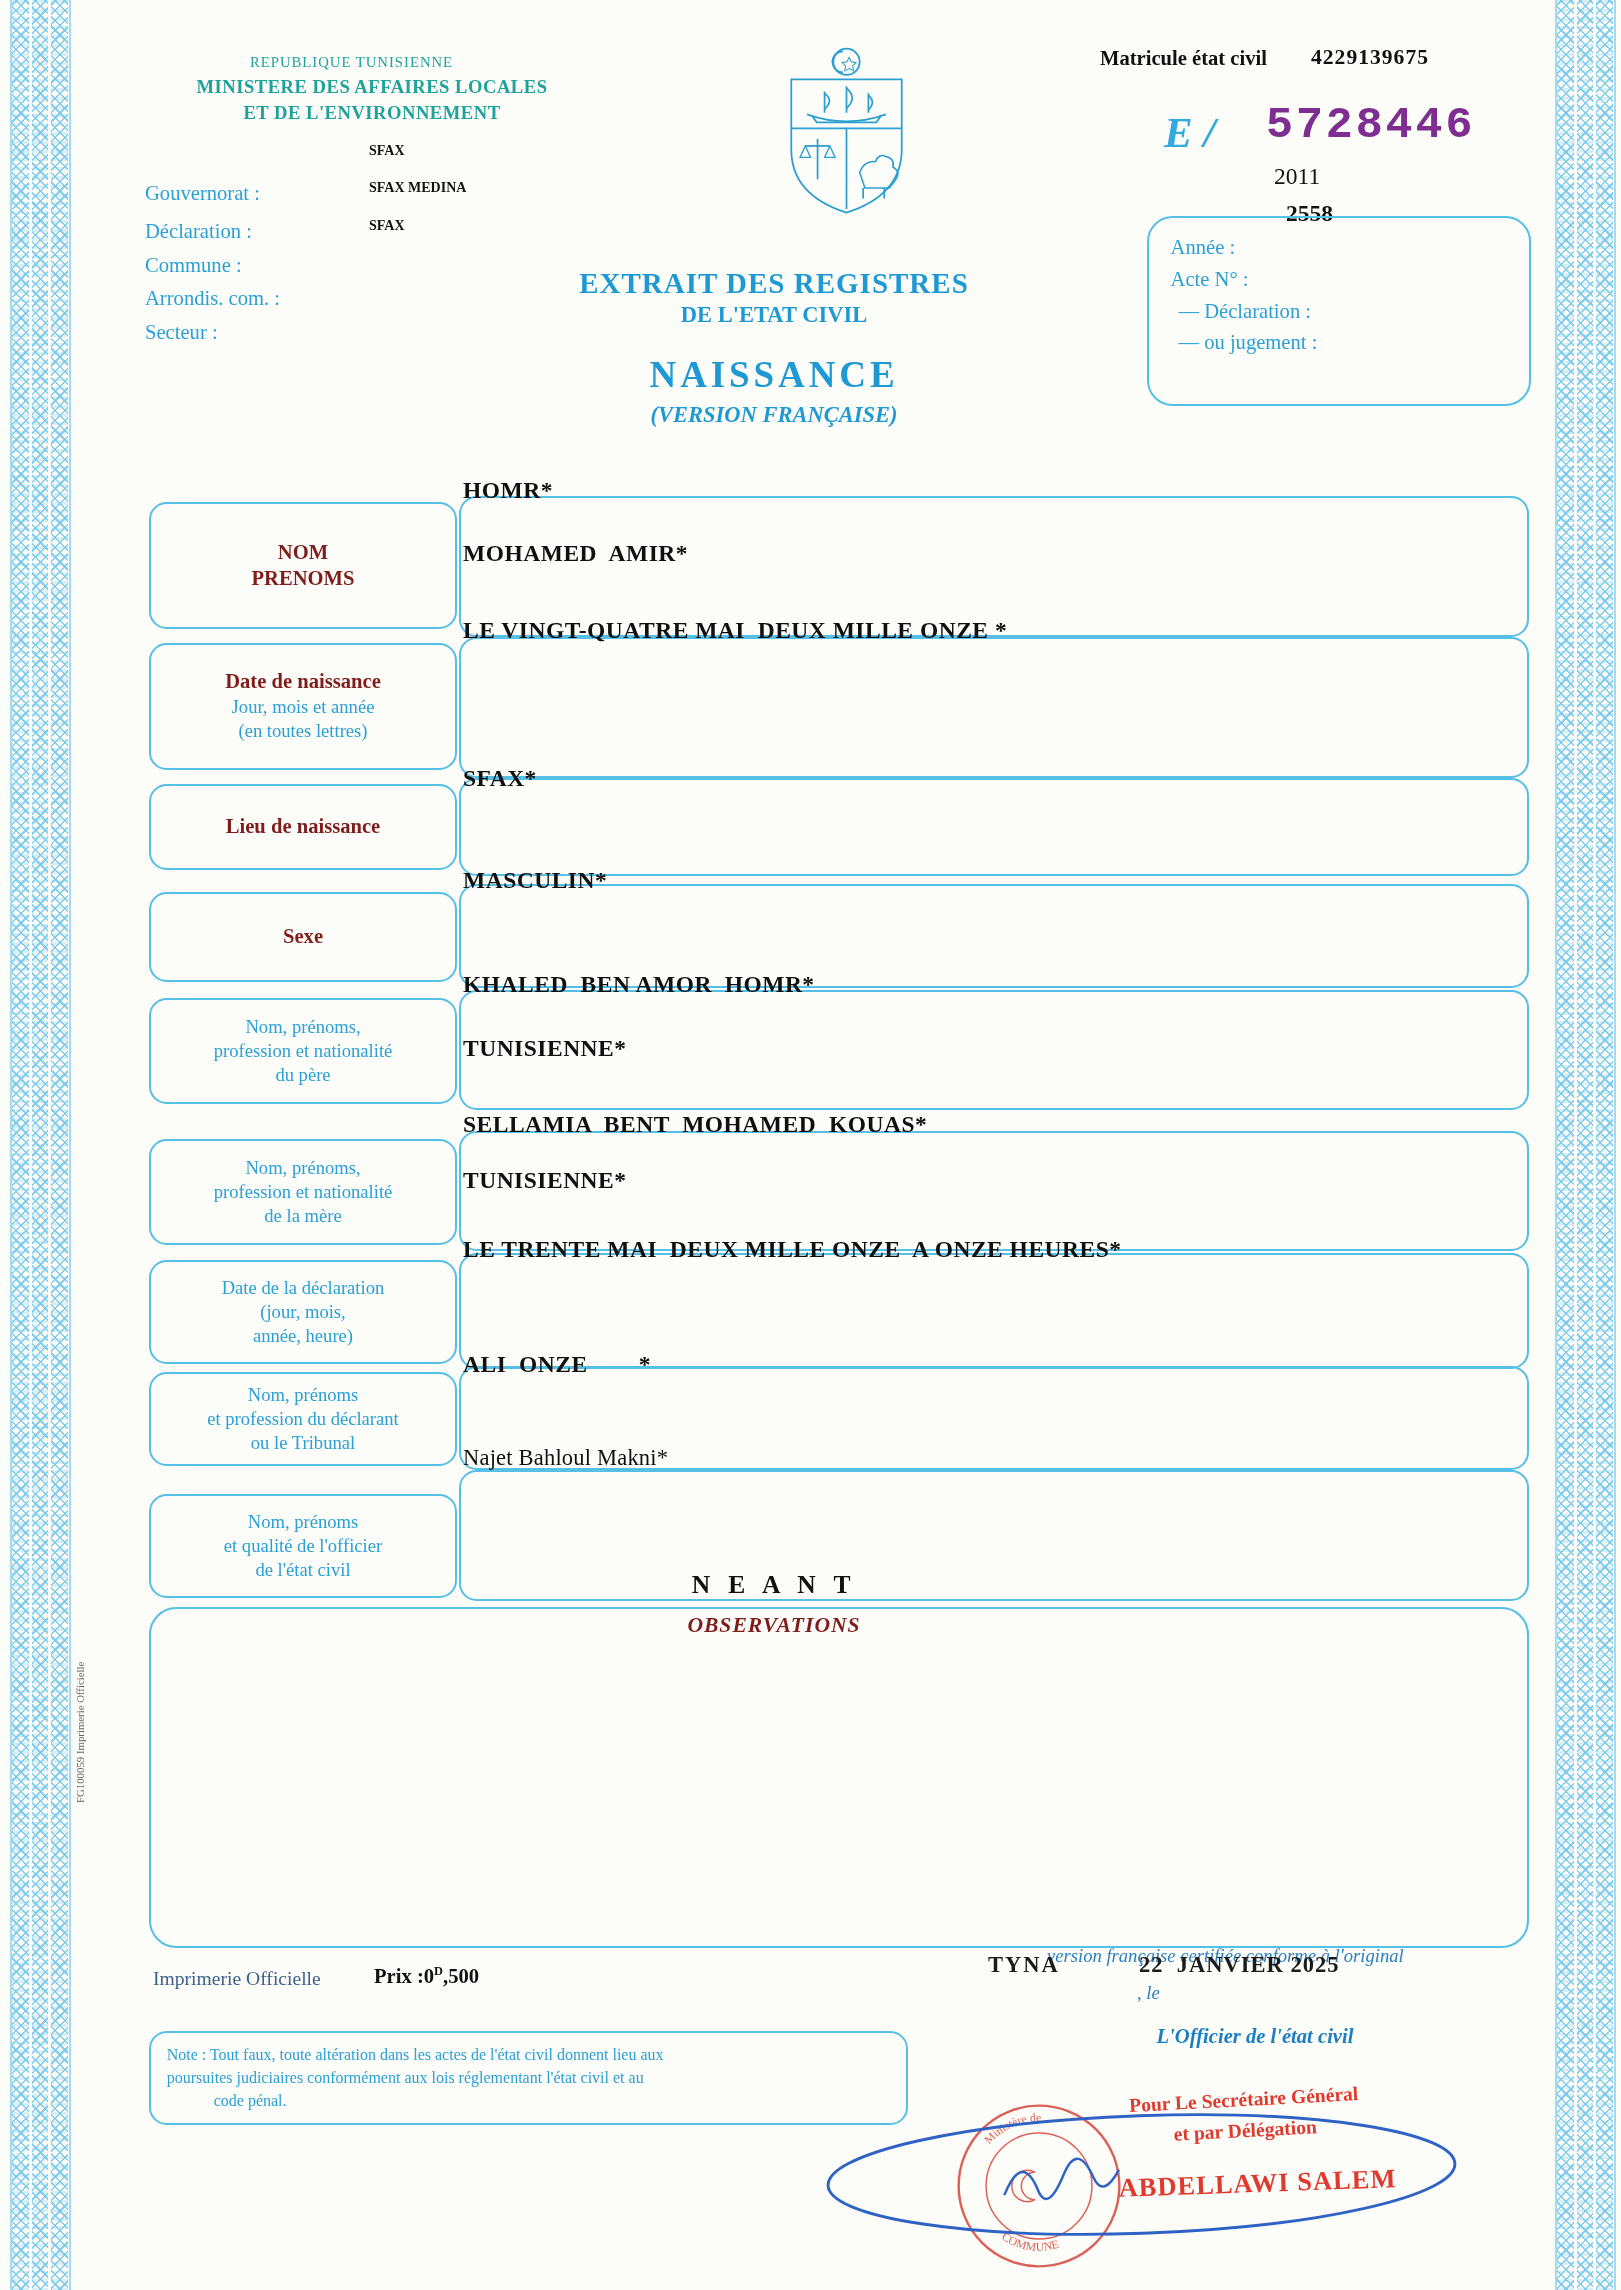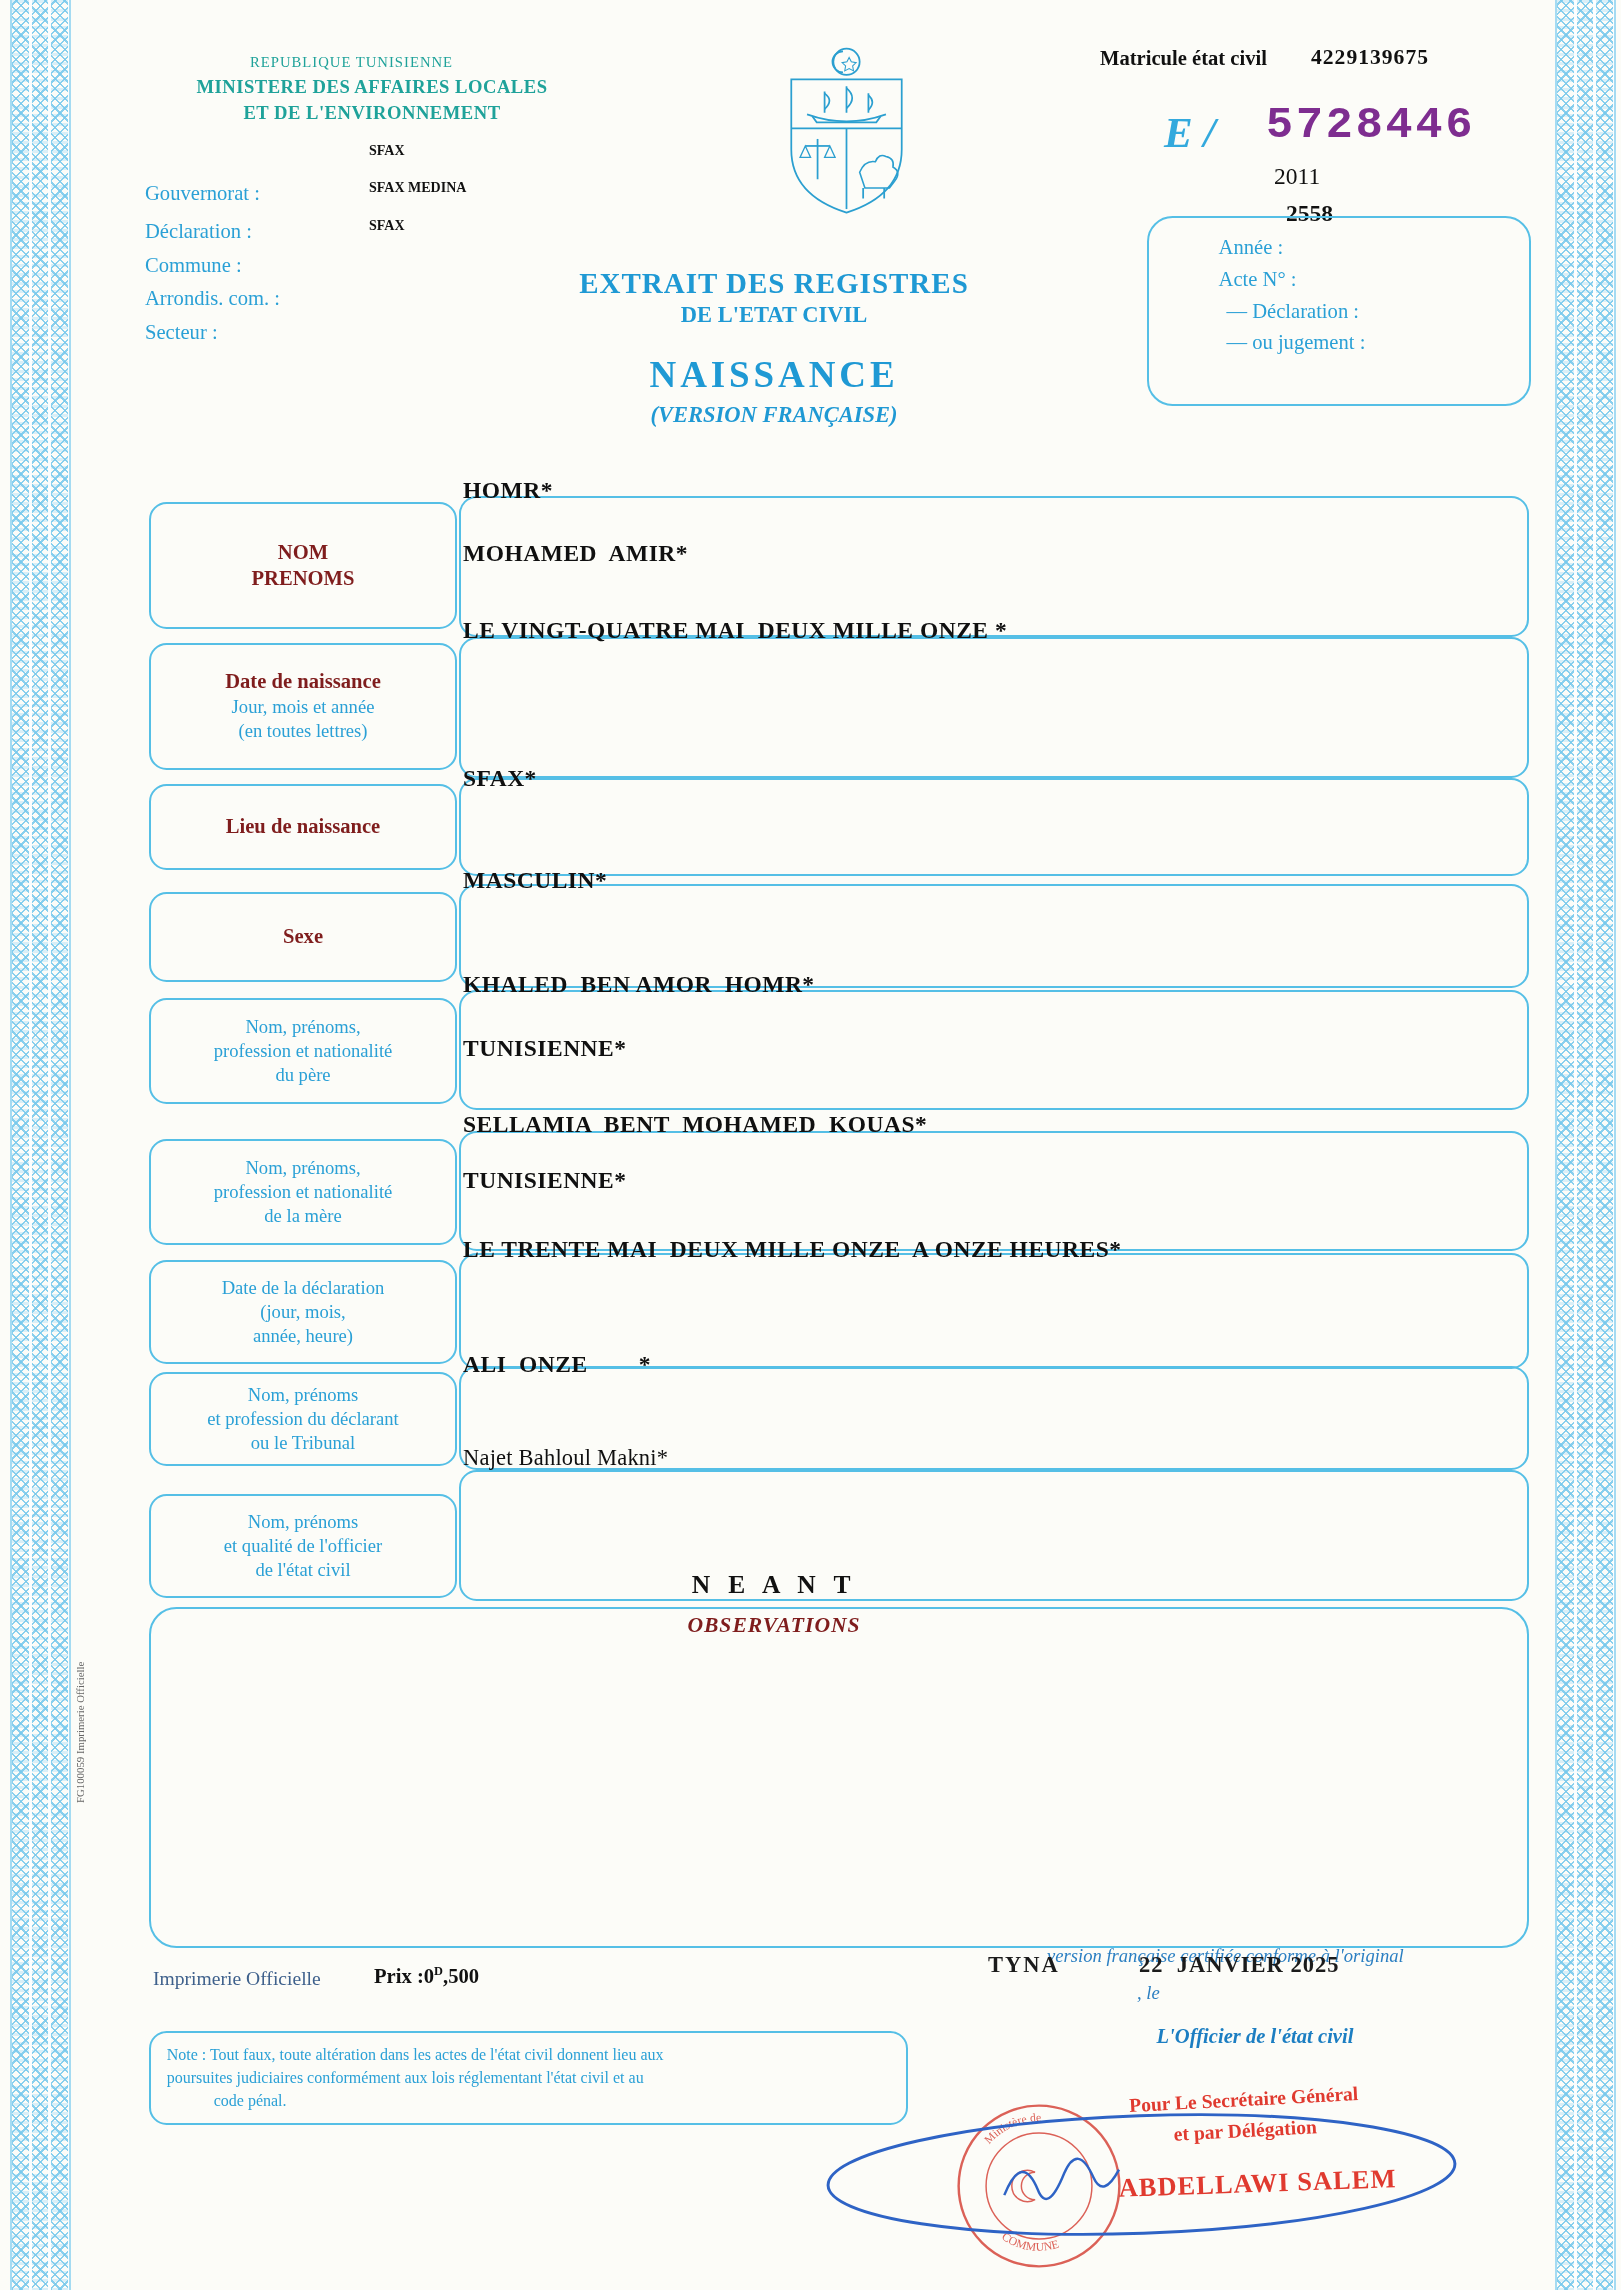--- a/index.html
+++ b/index.html
@@ -66,21 +66,21 @@
 
   <div class="abs" style="left:1100px;top:47px;font-size:20.6px;font-weight:700;">Matricule état civil</div>
   <div class="abs" style="left:1311px;top:45px;font-size:21.6px;font-weight:700;letter-spacing:1px;">4229139675</div>
 
   <div class="abs" style="left:1164px;top:108px;font-size:43px;font-weight:700;font-style:italic;color:#33a9dd;">E /</div>
   <div class="abs" style="left:1266px;top:100px;font-size:45px;font-weight:700;letter-spacing:2.9px;color:#7e2d90;font-family:'Liberation Mono',monospace;">5728446</div>
   <div class="abs" style="left:1274px;top:163px;font-size:23.5px;">2011</div>
   <div class="abs" style="left:1286px;top:200px;font-size:23.5px;font-weight:700;">2558</div>
 
   <div class="box" style="left:1147px;top:216px;width:380px;height:186px;border-radius:25.5px;">
-    <div style="padding:13.7px 0 0 21.6px;font-size:20.6px;color:#2aa0d6;line-height:1.55;margin-left:48px;">
+    <div style="padding:13.7px 0 0 21.6px;font-size:20.6px;color:#2aa0d6;line-height:1.55;">
       <div>Année :</div>
       <div>Acte N° :</div>
       <div style="margin-left:7.8px;">— Déclaration :</div>
       <div style="margin-left:7.8px;">— ou jugement :</div>
     </div>
   </div>
 
   <div class="adminlbl" style="top:182px;">Gouvernorat :</div>
   <div class="adminlbl" style="top:220px;">Déclaration :</div>
   <div class="adminlbl" style="top:254px;">Commune :</div>

